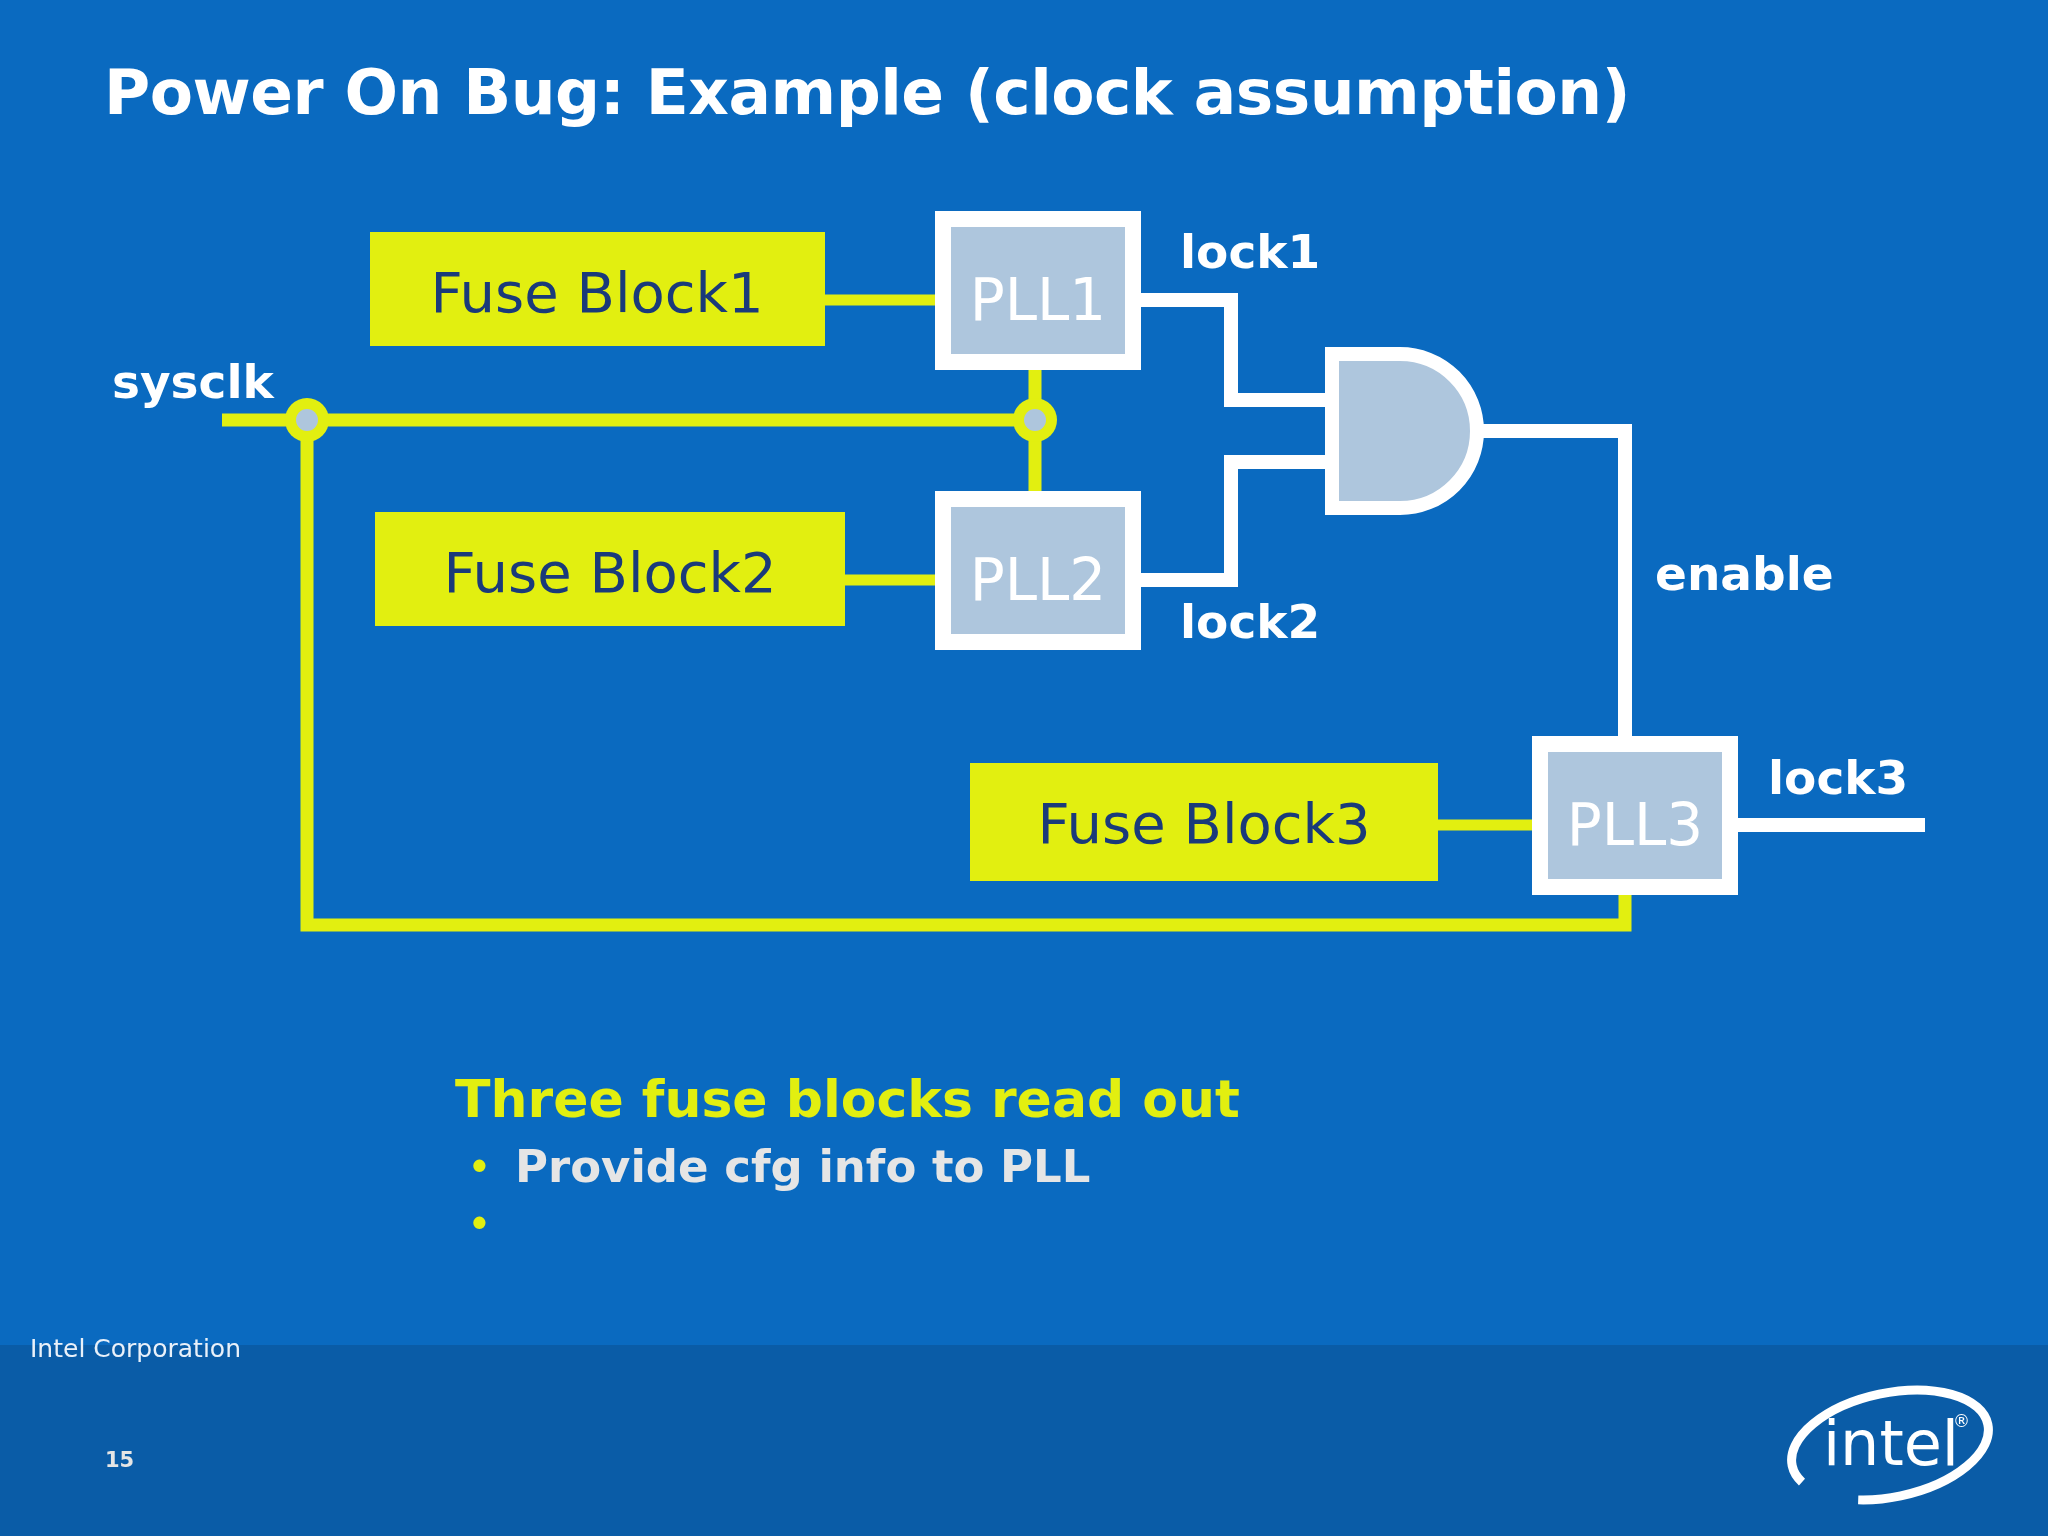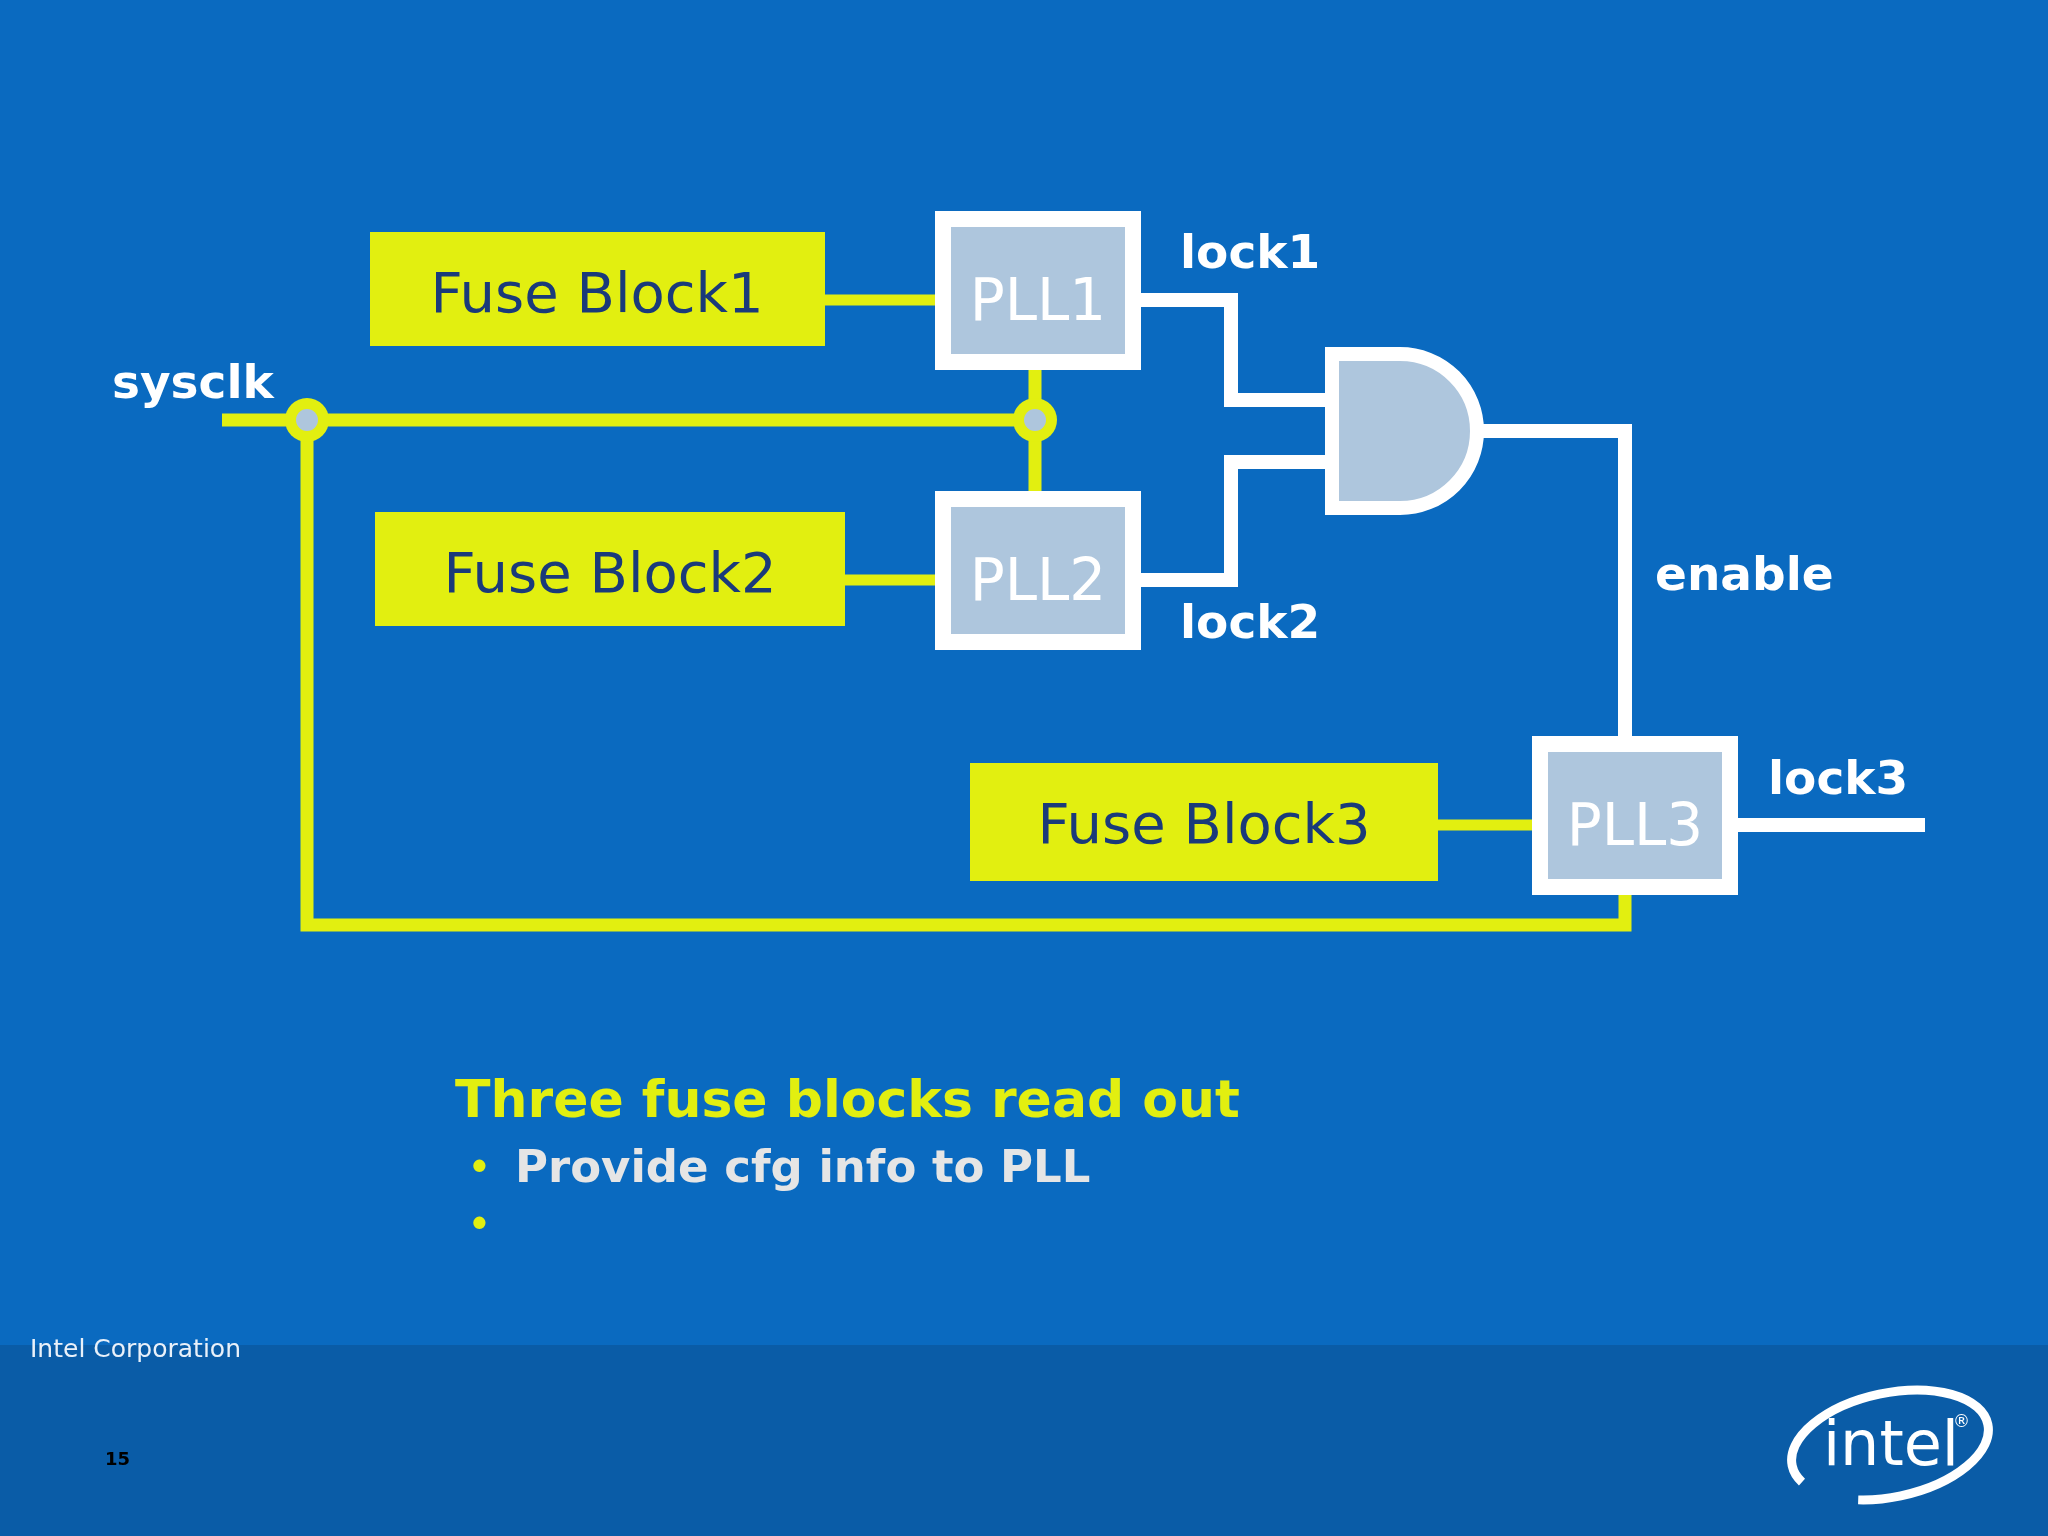--- a/index.html
+++ b/index.html
@@ -95,38 +95,39 @@
     color: #e9f1fa;
     font-family: "DejaVu Sans", sans-serif;
     font-weight: normal;
     font-size: 25px;
     white-space: nowrap;
   }
   #footer-pagenum {
     position: absolute;
     left: 105px;
     top: 1448px;
-    color: #000000;
-    font-family: "DejaVu Sans", sans-serif;
-    font-weight: bold;
-    font-size: 18px;
+    color: #e5e5e5;
+    font-family: "DejaVu Sans", sans-serif;
+    font-weight: bold;
+    font-size: 21px;
   }
   #intel-logo {
     position: absolute;
     left: 1775px;
     top: 1383px;
     width: 230px;
     height: 125px;
   }
 </style>
 </head>
 <body>
 
 <div id="slide">
 
+  <div id="slide-title">Power On Bug: Example (clock assumption)</div>
 
   <svg id="diagram" viewBox="0 0 2048 1536">
 
     <g>
 
       <path d="M 222 420 L 1040 420" stroke="#e2ef10" stroke-width="13" fill="none"></path>
 
       <path d="M 307 420 L 307 925 L 1625 925 L 1625 880" stroke="#e2ef10" stroke-width="13" fill="none"></path>
 
       <path d="M 1035 360 L 1035 505" stroke="#e2ef10" stroke-width="13" fill="none"></path>

